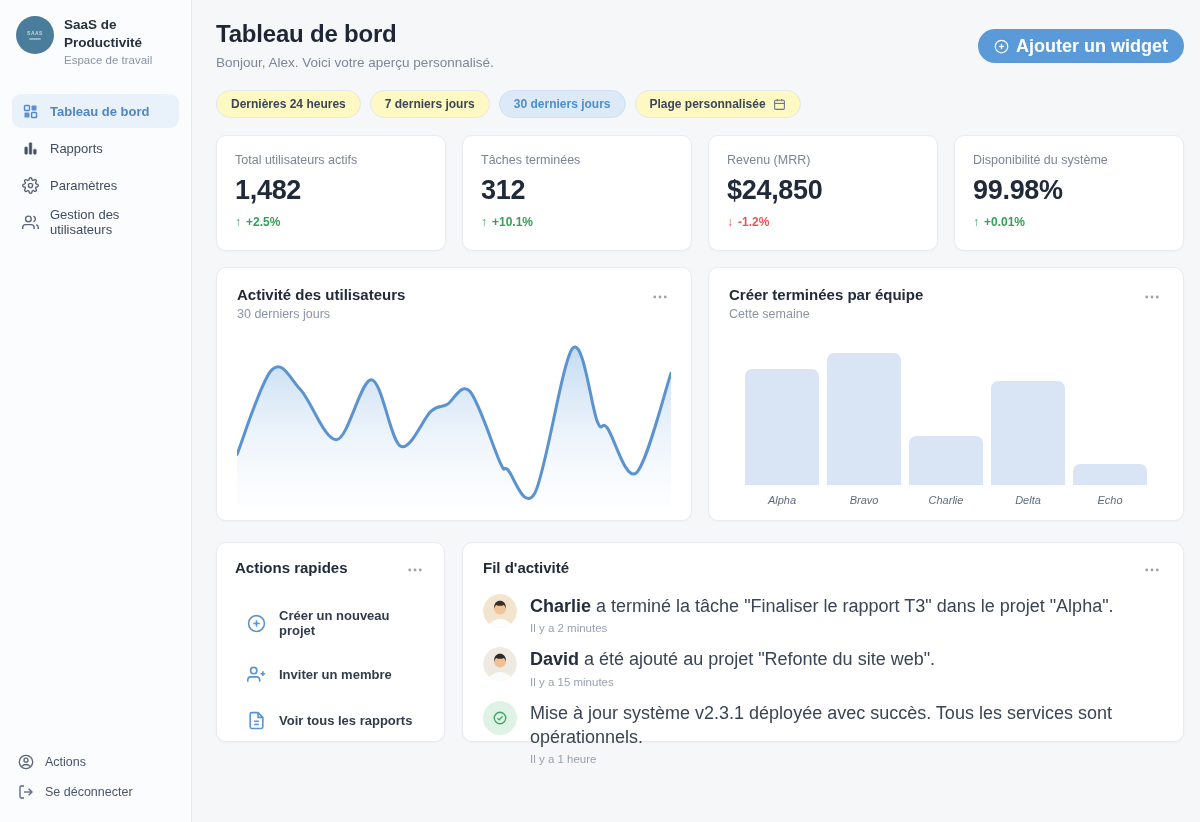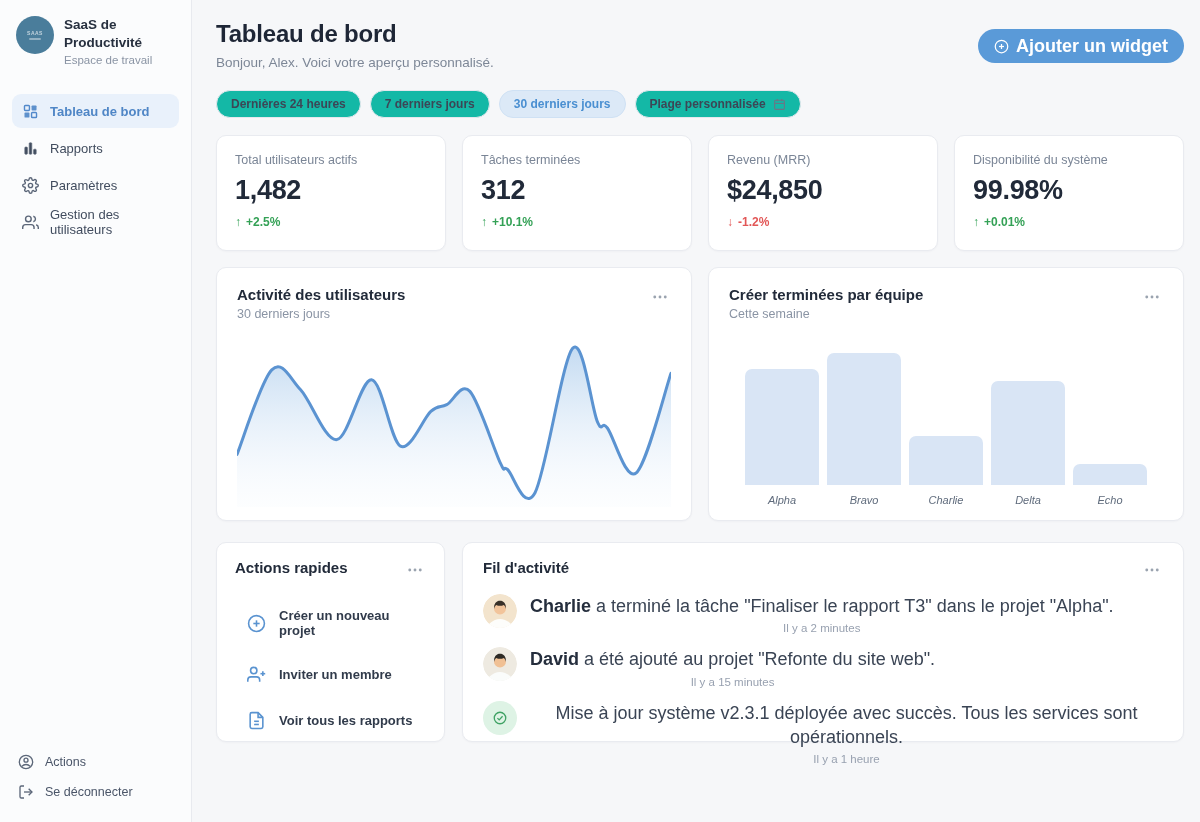--- a/index.html
+++ b/index.html
@@ -50,21 +50,21 @@
   .add-widget-btn {
     margin-top:9px; height:34px; border:none; border-radius:17px;
     background:var(--accent,#5a9ad8); color:#fff;
     font-family:inherit; font-size:18px; font-weight:700;
     display:flex; align-items:center; gap:7px; padding:0 16px; cursor:pointer;
   }
   .add-widget-btn svg { width:15px; height:15px; stroke:#fff; }
 
   .chips { display:flex; gap:9px; margin-top:20px; }
   .chip {
-    height:28px; border-radius:14px; background:#14b8a6;
+    height:28px; border-radius:14px; background:#fef9c3;
     border:1px solid #e4e7ed; font-family:inherit;
     font-size:12px; font-weight:600; color:#3c4656;
     display:flex; align-items:center; gap:7px; padding:0 14px; cursor:pointer;
   }
   .chip.active { background:#dce9f7; border-color:#cfe1f4; color:#4a8fd1; }
   .chip svg { width:13px; height:13px; stroke:#6b7686; }
 
   .card {
     background:#fff; border:1px solid #e9ebf0; border-radius:10px;
     box-shadow:0 1px 2px rgba(23,32,54,.03);
@@ -93,21 +93,21 @@
   .bar { width:74px; background:var(--bar-fill,#d9e5f5); border-radius:7px 7px 0 0; }
   .bar-label { font-size:11px; color:#5f6b7c; margin-top:9px; height:14px; }
 
   
   .bottom-row { display:flex; gap:17px; margin-top:21px; }
   .actions-card { width:229px; flex:0 0 229px; height:200px; padding:16px 18px; }
   .action-item { display:flex; align-items:center; gap:13px; margin-top:27px; padding-left:12px; cursor:pointer; }
   .action-item svg { width:19px; height:19px; stroke:var(--accent-dark,#5a93d0); }
   .action-label { font-size:13px; font-weight:600; color:#313b4b; }
 
-  .activity-card { flex:1; height:200px; padding:16px 20px;text-align:center; }
+  .activity-card { flex:1; height:200px; padding:16px 20px; }
   .activity-list { margin-top:13px; display:flex; flex-direction:column; gap:13px; }
   .activity-item { display:flex; gap:13px; align-items:flex-start; }
   .avatar { width:34px; height:34px; border-radius:50%; overflow:hidden; flex:0 0 34px; }
   .check-badge {
     width:34px; height:34px; border-radius:50%; flex:0 0 34px;
     background:#def3e5; display:flex; align-items:center; justify-content:center;
   }
   .check-badge svg { width:16px; height:16px; stroke:#3fa264; }
   .activity-text { font-size:18px; color:#3a4454; line-height:1.35; }
   .activity-text b { color:#252e3d; }

